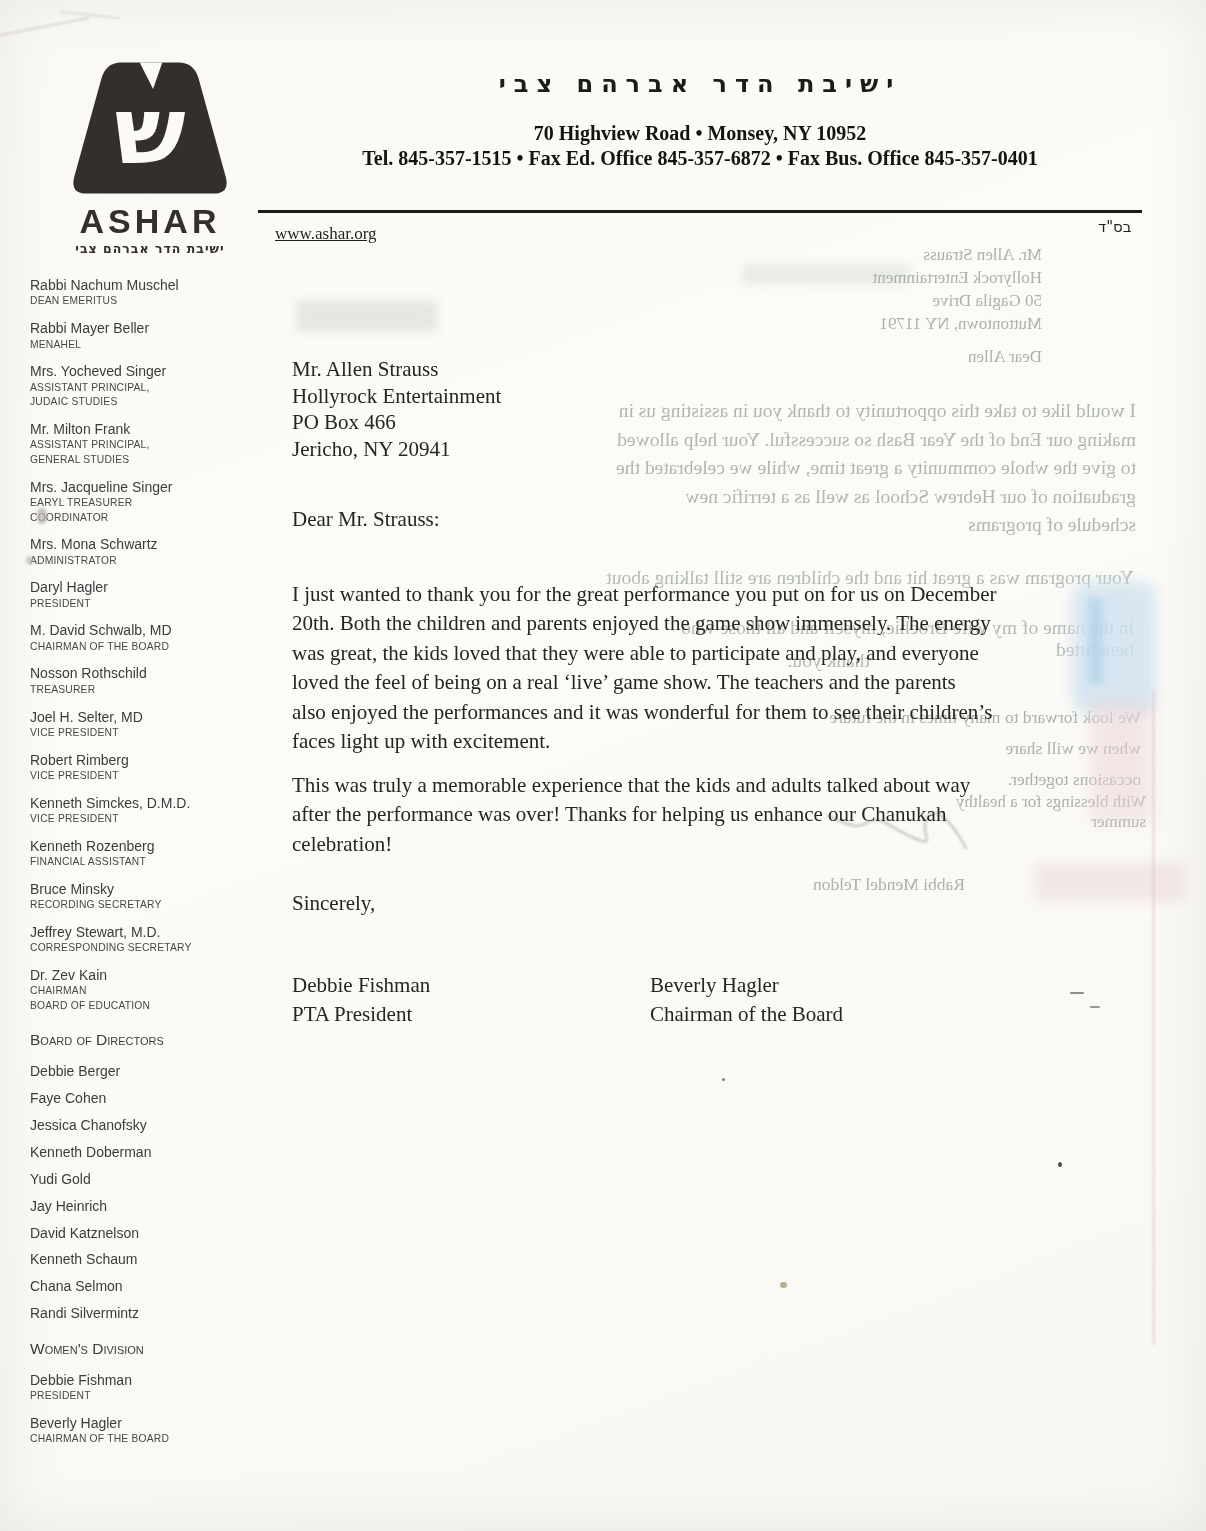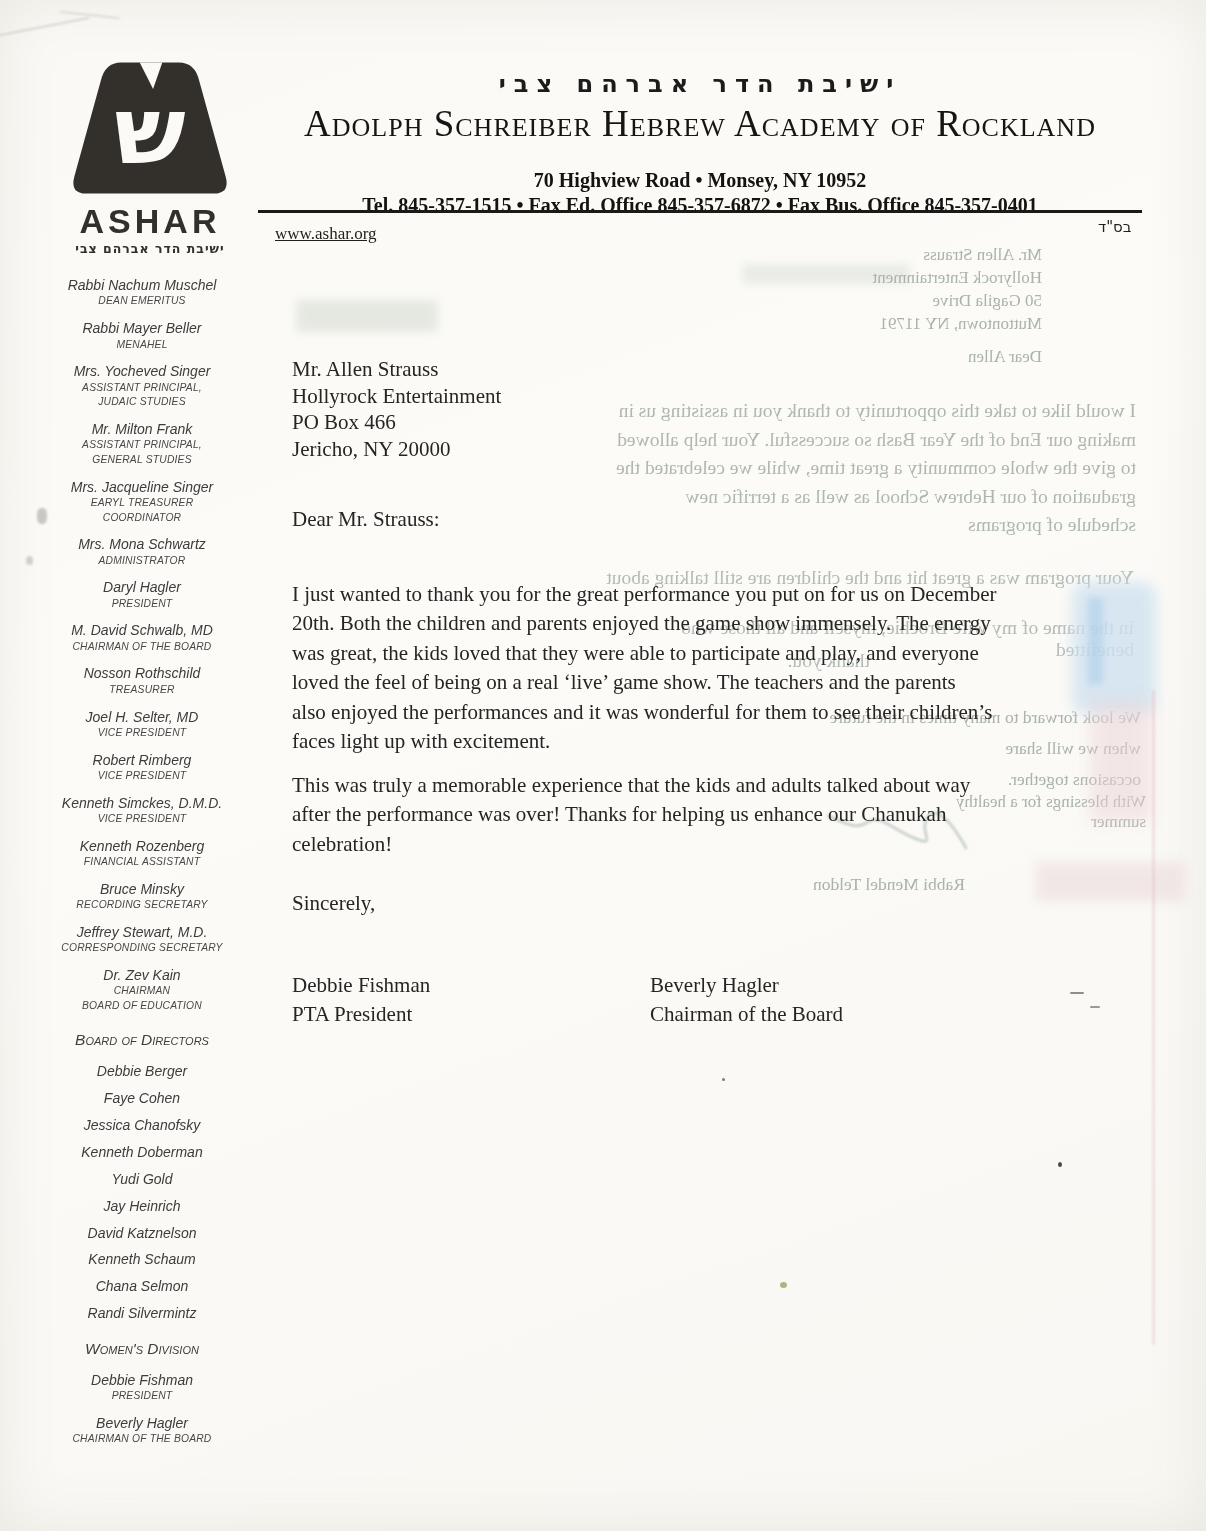--- a/index.html
+++ b/index.html
@@ -20,22 +20,22 @@
   .h-bsd{position:absolute;left:1098px;top:218px;font-family:"DejaVu Sans",sans-serif;
          font-size:15px;color:#201f1d;}
   
   .logo{position:absolute;left:60px;top:58px;width:180px;text-align:center;}
   .logo-acronym{font-family:"Liberation Sans",sans-serif;font-weight:bold;font-size:34px;
                 letter-spacing:4px;color:#33302b;line-height:1;margin-top:2px;
                 transform:scaleY(.96);}
   .logo-heb{font-family:"DejaVu Sans",sans-serif;font-weight:bold;font-size:12.5px;
             letter-spacing:1px;color:#33302b;margin-top:3px;}
   
-  .sidebar{position:absolute;left:42px;top:276px;width:200px;text-align:center;
-           font-family:"Liberation Sans",sans-serif;font-style:italic;}
+  .sidebar{position:absolute;left:30px;top:276px;width:200px;text-align:left;
+           font-family:"Liberation Sans",sans-serif;}
   .person{margin-bottom:10px;}
   .p-name{font-size:14px;line-height:1.32;color:#3c3c3c;}
   .p-title{font-size:10.3px;line-height:1.42;letter-spacing:.2px;color:#474747;
            white-space:pre-line;}
   .p-title:empty{display:none;}
   .section{font-variant:small-caps;font-size:15.5px;line-height:20px;color:#3c3c3c;
            margin:16px 0 12px 0;}
   .dir{margin-bottom:8.5px;}
   
   .letter{position:absolute;left:292px;top:356px;width:818px;font-size:21px;
@@ -121,21 +121,20 @@
       <path fill="#33302b" d="M52 4 Q36 4 32 22 L6 116 Q2 132 18 132 L142 132 Q158 132 154 116 L128 22 Q124 4 108 4 Z"></path>
       <text x="80" y="103" text-anchor="middle" font-family="DejaVu Sans, sans-serif" font-weight="bold" font-size="92" fill="#fbfaf7">ש</text>
       <polygon points="70,4 92,4 83,30" fill="#fbfaf7"></polygon>
     </svg>
     <div class="logo-acronym">ASHAR</div>
     <div class="logo-heb">ישיבת הדר אברהם צבי</div>
   </div>
 
   <div class="letterhead">
     <div class="h-hebrew">ישיבת הדר אברהם צבי</div>
-    <div class="h-name">Adolph Schreiber Hebrew Academy of Rockland</div>
     <div class="h-addr">70 Highview Road • Monsey, NY 10952</div>
     <div class="h-tel">Tel. 845-357-1515 • Fax Ed. Office 845-357-6872 • Fax Bus. Office 845-357-0401</div>
   </div>
   <div class="h-rule"></div>
   <div class="h-web">www.ashar.org</div>
   <div class="h-bsd">בס"ד</div>
 
   <div class="sidebar">
     <div>
 
@@ -258,21 +257,21 @@
           <div class="p-name">Beverly Hagler</div>
           <div class="p-title">CHAIRMAN OF THE BOARD</div>
         </div>
       </div>
   </div>
 
   <div class="letter">
     <div class="addr-line">Mr. Allen Strauss</div>
     <div class="addr-line">Hollyrock Entertainment</div>
     <div class="addr-line">PO Box 466</div>
-    <div class="addr-line">Jericho, NY 20000</div>
+    <div class="addr-line">Jericho, NY 20941</div>
 
     <div class="salutation">Dear Mr. Strauss:</div>
 
     <div class="para">I just wanted to thank you for the great performance you put on for us on December
 20th. Both the children and parents enjoyed the game show immensely. The energy
 was great, the kids loved that they were able to participate and play, and everyone
 loved the feel of being on a real ‘live’ game show. The teachers and the parents
 also enjoyed the performances and it was wonderful for them to see their children’s
 faces light up with excitement.</div>
     <div class="para para2">This was truly a memorable experience that the kids and adults talked about way

